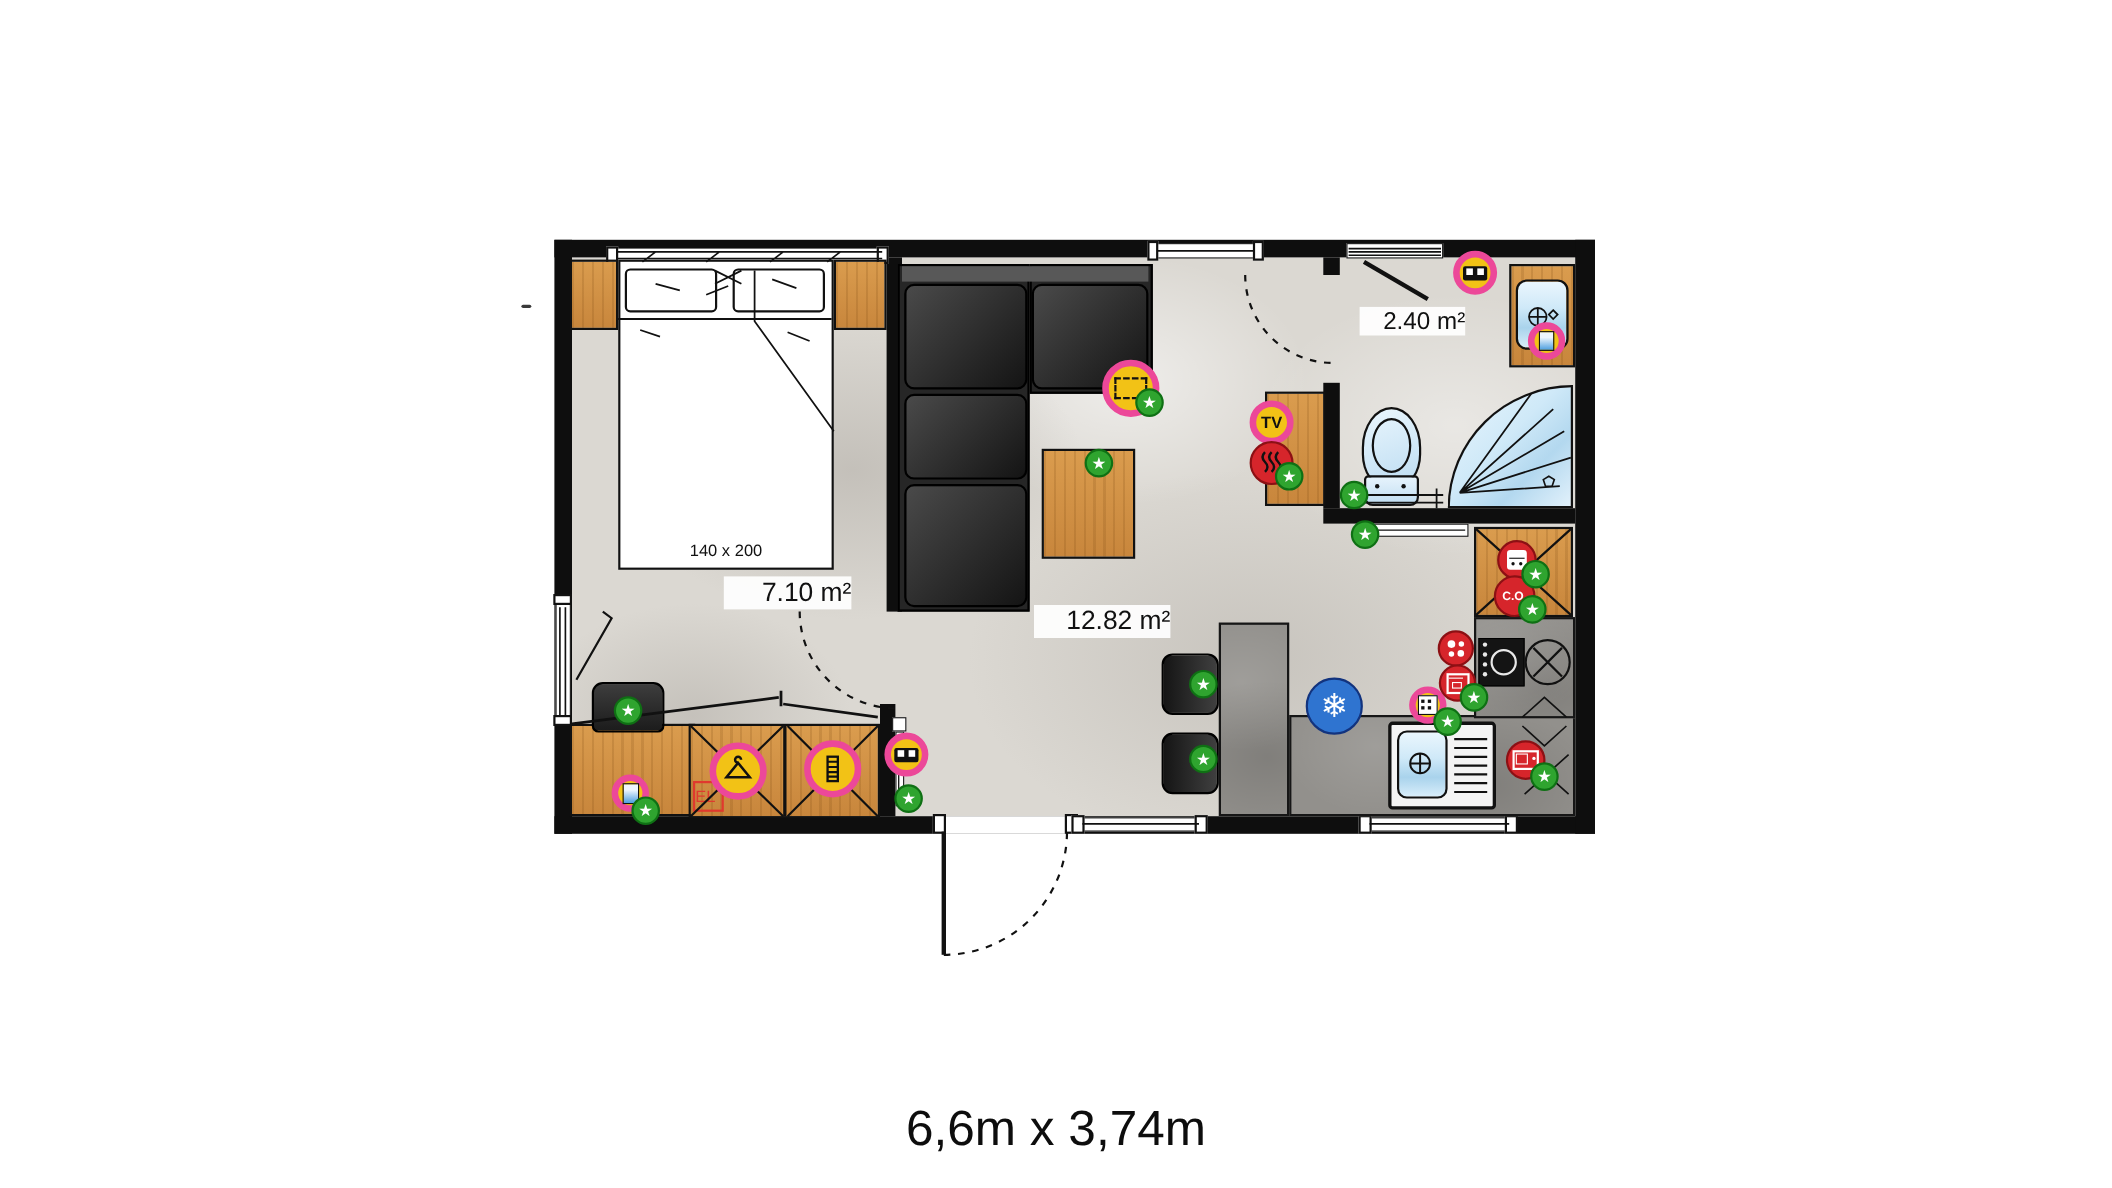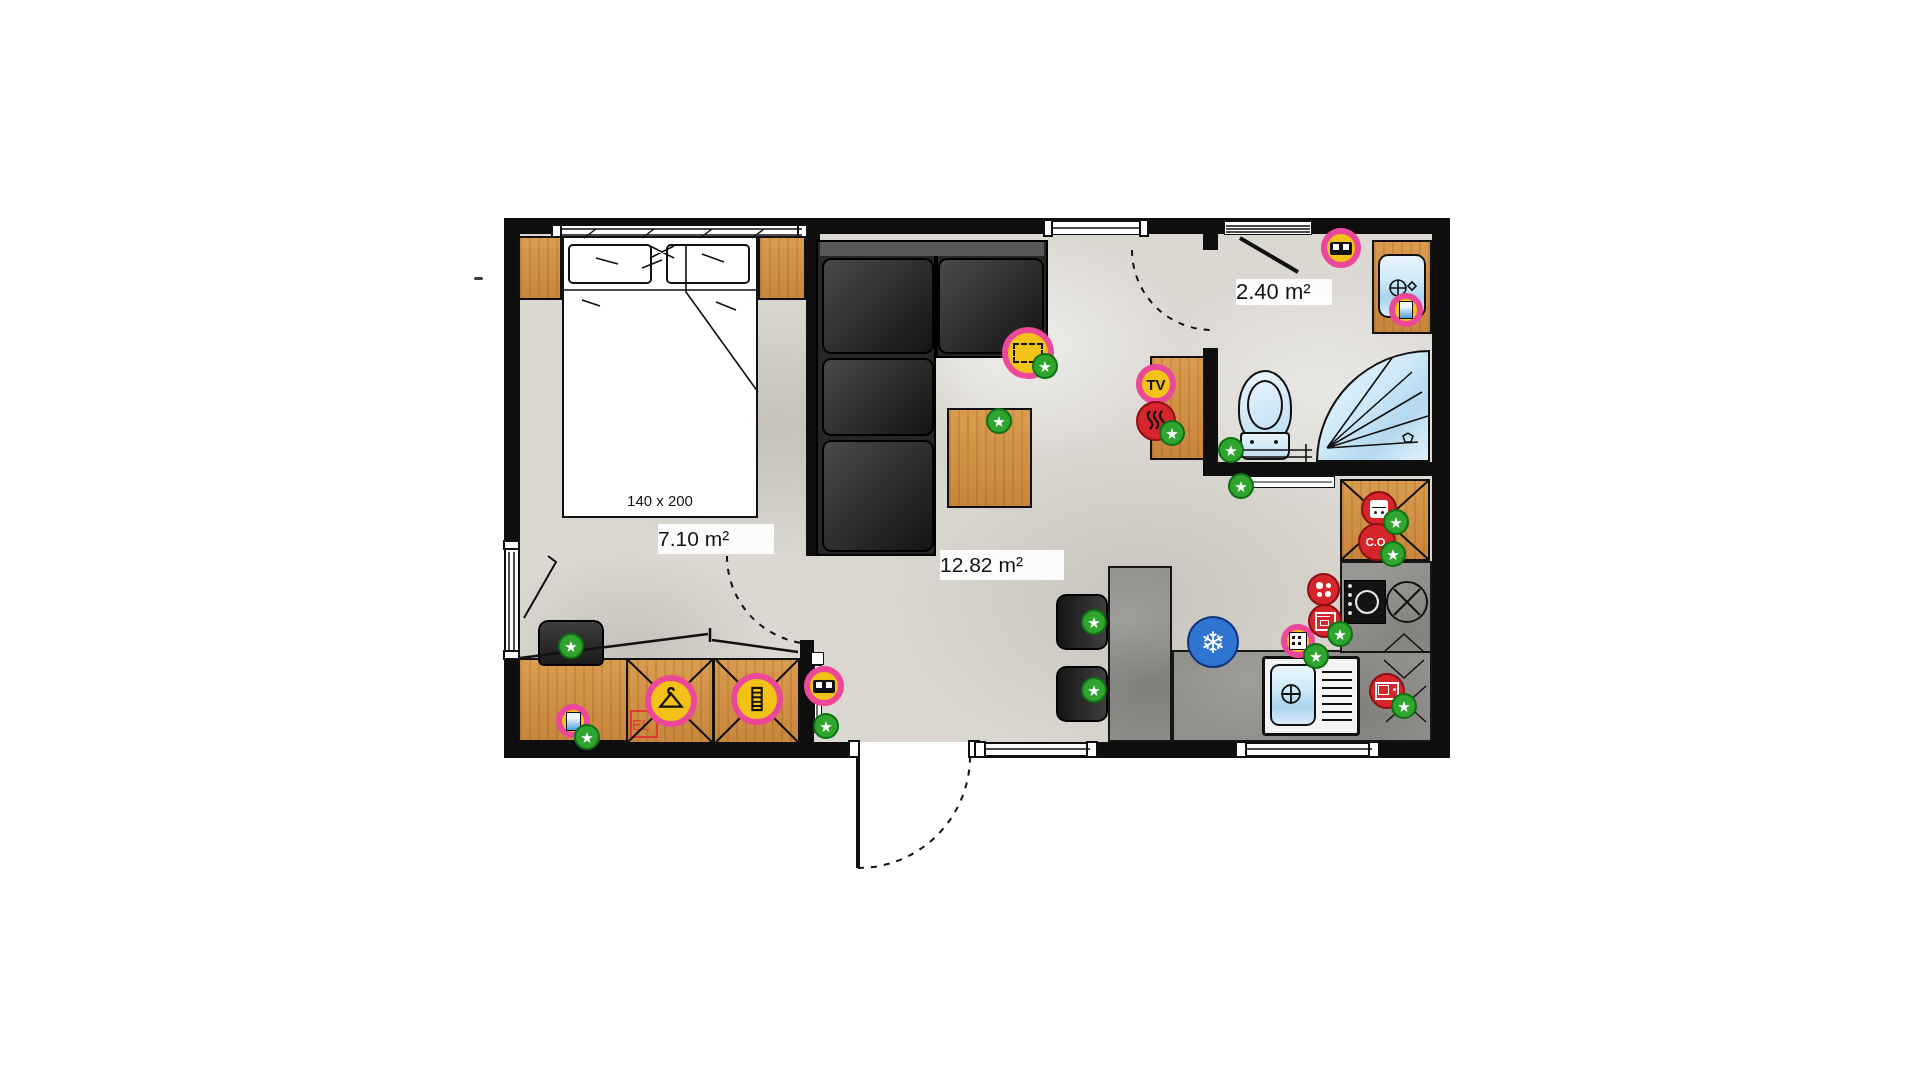--- a/index.html
+++ b/index.html
@@ -15,22 +15,22 @@
       radial-gradient(ellipse 240px 170px at 12% 82%, rgba(150,145,138,.32), transparent 60%),
       radial-gradient(ellipse 300px 200px at 88% 30%, rgba(255,255,255,.4), transparent 60%);}
   .wood{background-image:repeating-linear-gradient(90deg, rgba(120,70,15,.18) 0 2px, rgba(255,255,255,0) 2px 9px),
         linear-gradient(180deg,#da9c4e,#c8863c);border:2px solid #111;}
   .counter{background-color:#92908c;
     background-image:radial-gradient(ellipse 120px 90px at 30% 30%, rgba(255,255,255,.12), transparent 70%),
       radial-gradient(ellipse 140px 100px at 70% 70%, rgba(0,0,0,.12), transparent 70%);
     border:2px solid #161616;}
   .whitebox{background:#fff;border:2px solid #111;}
   .wincap{background:#fff;border:2px solid #111;}
-  .label-box{background:rgba(255,255,255,.92);text-align:left;font-weight:400;}
-  .area-label{font-size:21px;line-height:30px;}
+  .label-box{background:rgba(255,255,255,.92);text-align:right;font-weight:400;}
+  .area-label{font-size:24px;line-height:30px;}
   .cushion{background:linear-gradient(135deg,#4a4a4a,#141414);border:2px solid #000;border-radius:9px;}
   .circ{border-radius:50%;display:flex;align-items:center;justify-content:center;}
   .ycirc{background:#f2c216;border:6px solid #ec4899;}
   .rcirc{background:#d6252b;border:2px solid #8c1014;}
   .gstar{background:#2fa42f;border:2px solid #0f7014;color:#fff;font-size:15px;line-height:1;}
   .bcirc{background:#2f74d0;border:2px solid #12337e;color:#fff;}
   .blue-basin{background:linear-gradient(180deg,#eaf6fd 0%,#cfe9f8 40%,#a9d3ec 70%,#d8edfa 100%);border:2px solid #111;}
   svg.overlay{position:absolute;left:0;top:0;pointer-events:none;}
   .t-line{stroke:#111;fill:none;}
   .title{position:absolute;left:0;width:1920px;text-align:center;font-size:45px;color:#0d0d0d;}
@@ -311,14 +311,15 @@
       <span>★</span>
     </div>
   <div class="abs circ gstar" style="left:1081px;top:677px;width:26px;height:26px;">
       <span>★</span>
     </div>
 
   <div class="abs label-box area-label" style="left:658px;top:524px;width:116px;height:30px;">7.10 m²</div>
   <div class="abs label-box area-label" style="left:940px;top:550px;width:124px;height:30px;">12.82 m²</div>
   <div class="abs label-box" style="left:1236px;top:279px;width:96px;height:26px;font-size:22px;line-height:26px;">2.40 m²</div>
 
+  <div class="title" style="top:1000px;">6,6m x 3,74m</div>
 
 </div>
 
 </body></html>

